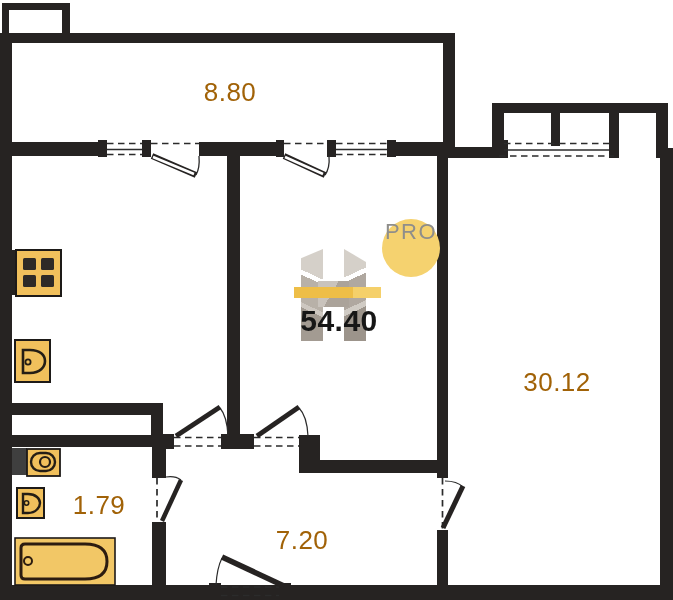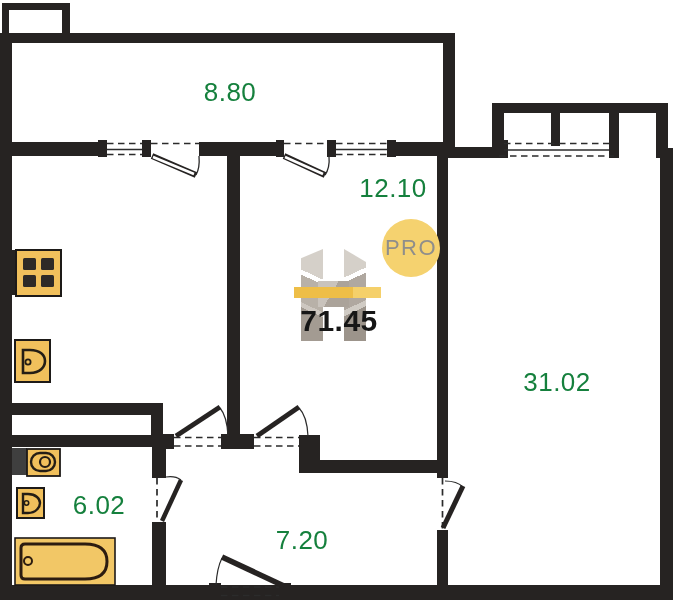--- a/index.html
+++ b/index.html
@@ -1,24 +1,24 @@
 <!DOCTYPE html>
 <html><head>
 <meta charset="utf-8">
 <style>
   html,body{margin:0;padding:0;background:#ffffff;}
   #plan{position:relative;width:673px;height:600px;background:#ffffff;overflow:hidden;
         font-family:"Liberation Sans",sans-serif;}
   #plan svg{position:absolute;left:0;top:0;}
-  .room-label{position:absolute;transform:translate(-50%,-50%);font-size:26px;color:#15803d;
+  .room-label{position:absolute;transform:translate(-50%,-50%);font-size:26px;color:#a16207;
               white-space:nowrap;letter-spacing:0.5px;}
   .total-label{position:absolute;transform:translate(-50%,-50%);font-size:30px;font-weight:bold;
                color:#161616;letter-spacing:0.5px;z-index:6;}
   .logo-circle{position:absolute;left:411px;top:248px;width:58px;height:58px;border-radius:50%;
-               background:#F5D26F;transform:translate(-50%,-50%);display:flex;align-items:center;
+               background:#F5D26F;transform:translate(-50%,-50%);display:flex;
                justify-content:center;z-index:5;}
   .logo-circle span{font-size:22px;color:#8F8E8B;letter-spacing:1.5px;}
   .wm-bar{position:absolute;z-index:3;}
   .wm-left{left:301px;top:249px;width:22px;height:92px;
     background:linear-gradient(205deg,#d5d0c9 0 30%,#ffffff 30% 35%,#b8b1a8 35% 62%,#cdc7c0 62% 67%,#a39b92 67%);
     clip-path:polygon(0 10%,100% 0,100% 100%,0 100%);}
   .wm-right{left:344px;top:249px;width:22px;height:92px;
     background:linear-gradient(155deg,#d5d0c9 0 28%,#ffffff 28% 33%,#b0a8a0 33% 60%,#d0cbc4 60% 66%,#9c948b 66%);
     clip-path:polygon(0 0,100% 14%,100% 100%,0 100%);}
   .wm-mid{left:318px;top:281px;width:31px;height:26px;
@@ -177,19 +177,18 @@
 
   <div class="wm-bar wm-left"></div>
   <div class="wm-bar wm-right"></div>
   <div class="wm-bar wm-mid"></div>
   <div class="wm-yellow"></div>
   <div class="logo-circle">
     <span>PRO</span>
   </div>
 
   <div class="room-label" style="left:230px;top:92px">8.80</div>
-  <div class="room-label" style="left:393px;top:188px">12.10</div>
-  <div class="room-label" style="left:557px;top:382px">31.02</div>
-  <div class="room-label" style="left:99px;top:505px">6.02</div>
+  <div class="room-label" style="left:557px;top:382px">30.12</div>
+  <div class="room-label" style="left:99px;top:505px">1.79</div>
   <div class="room-label" style="left:302px;top:540px">7.20</div>
-  <div class="total-label" style="left:339px;top:321px">71.45</div>
+  <div class="total-label" style="left:339px;top:321px">54.40</div>
 
 </div>
 
 </body></html>

